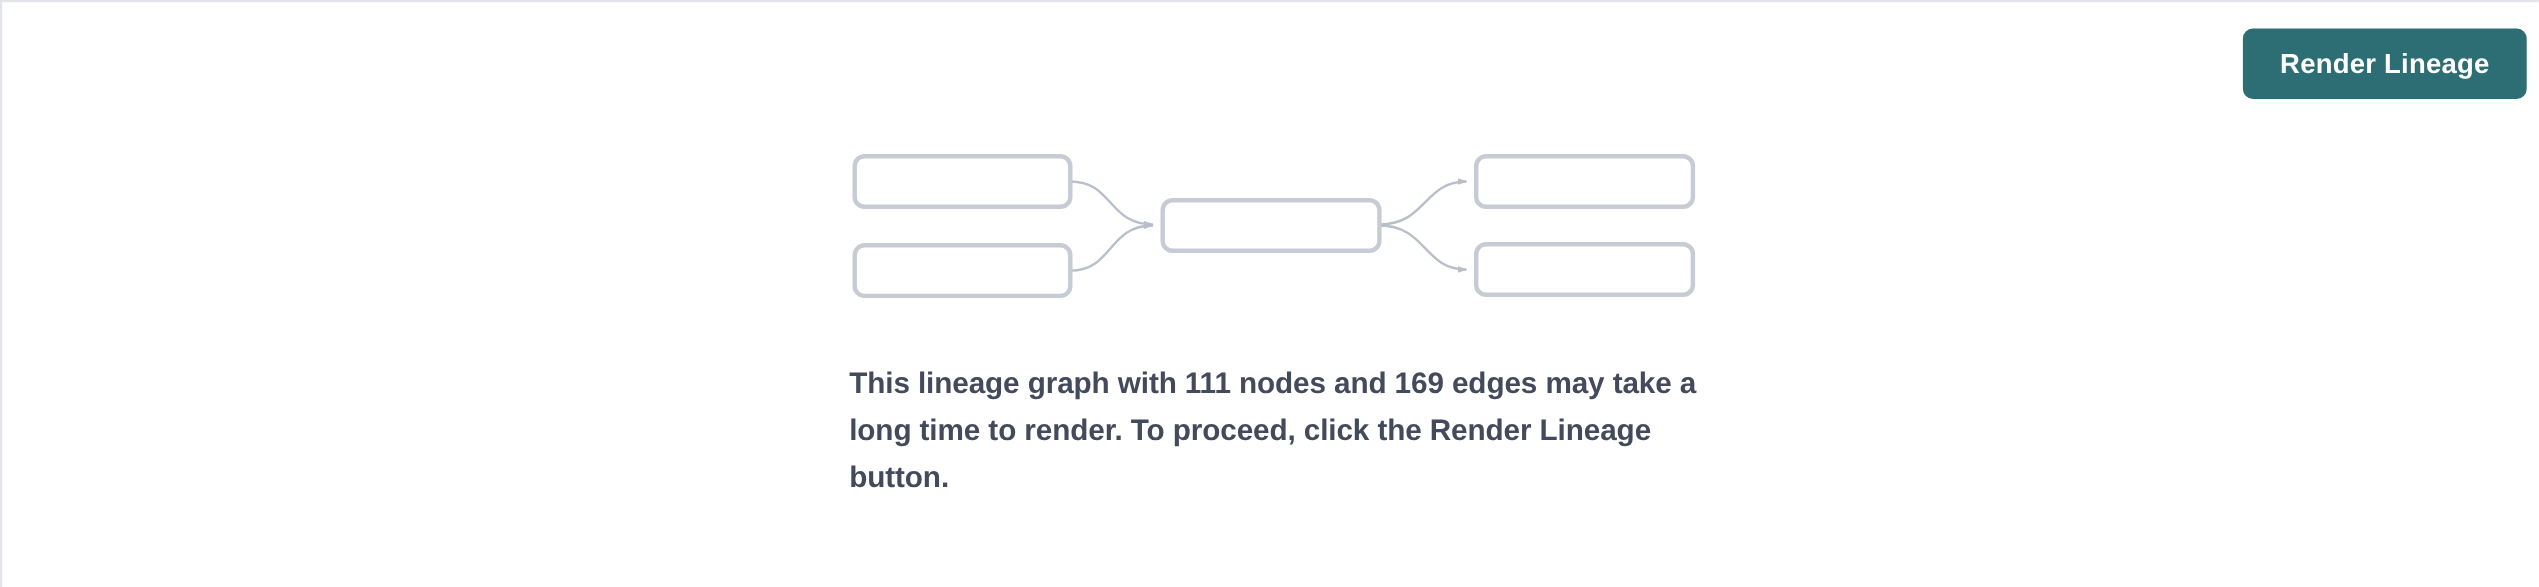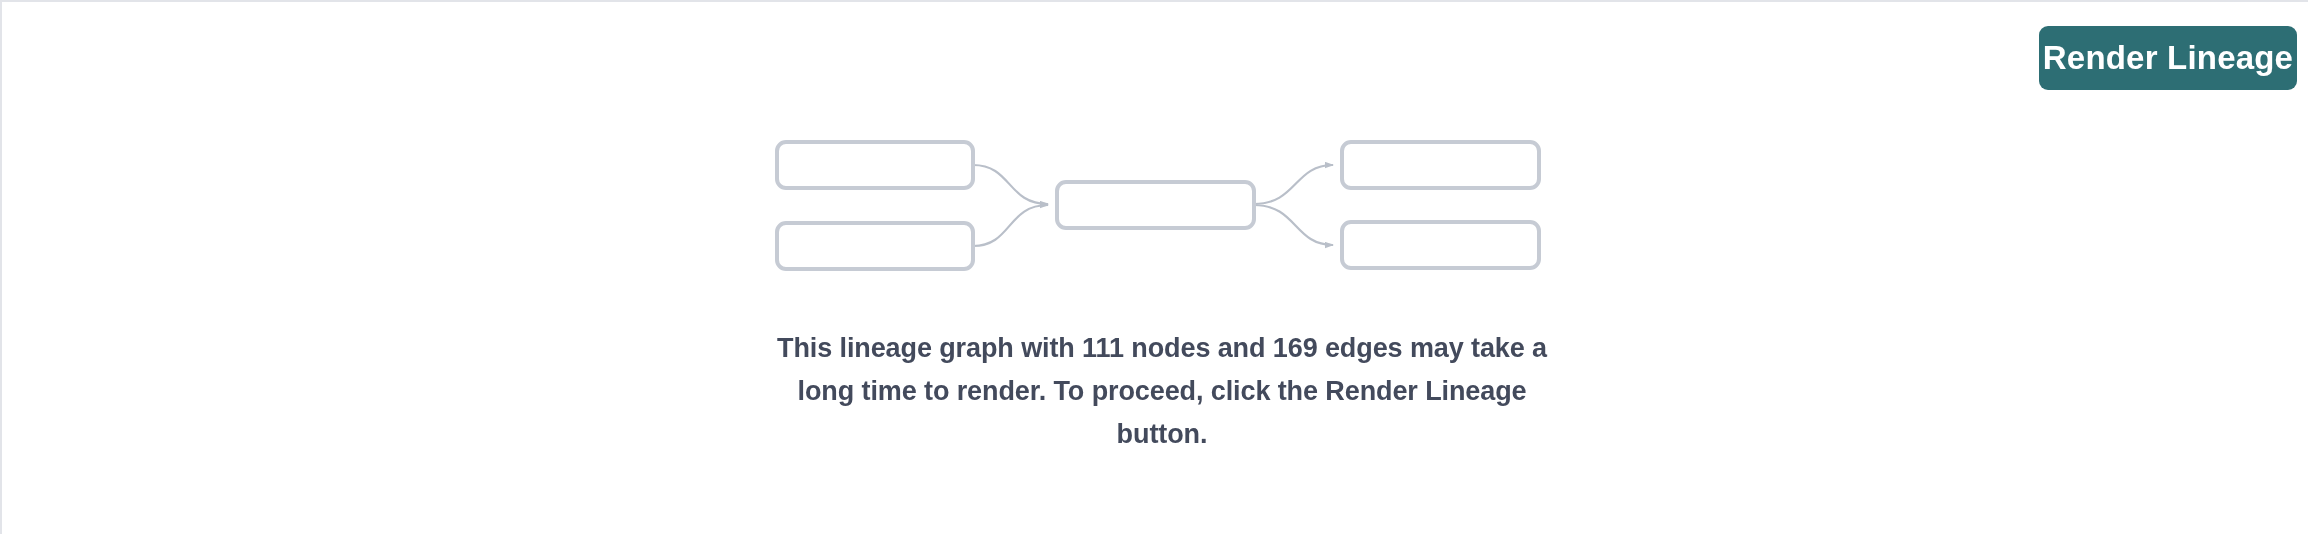--- a/index.html
+++ b/index.html
@@ -30,21 +30,21 @@
     position: absolute;
     left: 2037px;
     top: 24px;
     width: 258px;
     height: 64px;
     background: #2d6e74;
     color: #ffffff;
     border: none;
     border-radius: 9px;
     font-family: "Liberation Sans", sans-serif;
-    font-size: 33px;
+    font-size: 25px;
     font-weight: bold;
     letter-spacing: 0.2px;
     cursor: pointer;
     display: flex;
     align-items: center;
     justify-content: center;
     padding: 0;
   }
 
   
@@ -75,21 +75,20 @@
   .edge-arrow {
     fill: #b9bfc9;
   }
 
   
   .message {
     position: absolute;
     left: 770px;
     top: 325px;
     width: 780px;
-    text-align: center;
     color: #434a5c;
     font-family: "Liberation Sans", sans-serif;
     font-size: 27px;
     font-weight: bold;
     line-height: 43px;
     letter-spacing: -0.1px;
   }
 </style>
 </head>
 <body>

